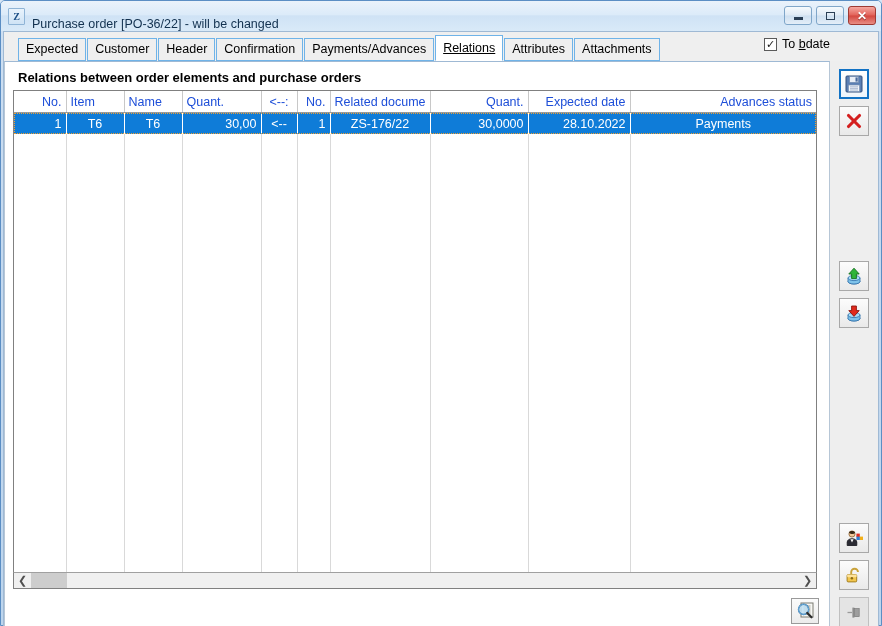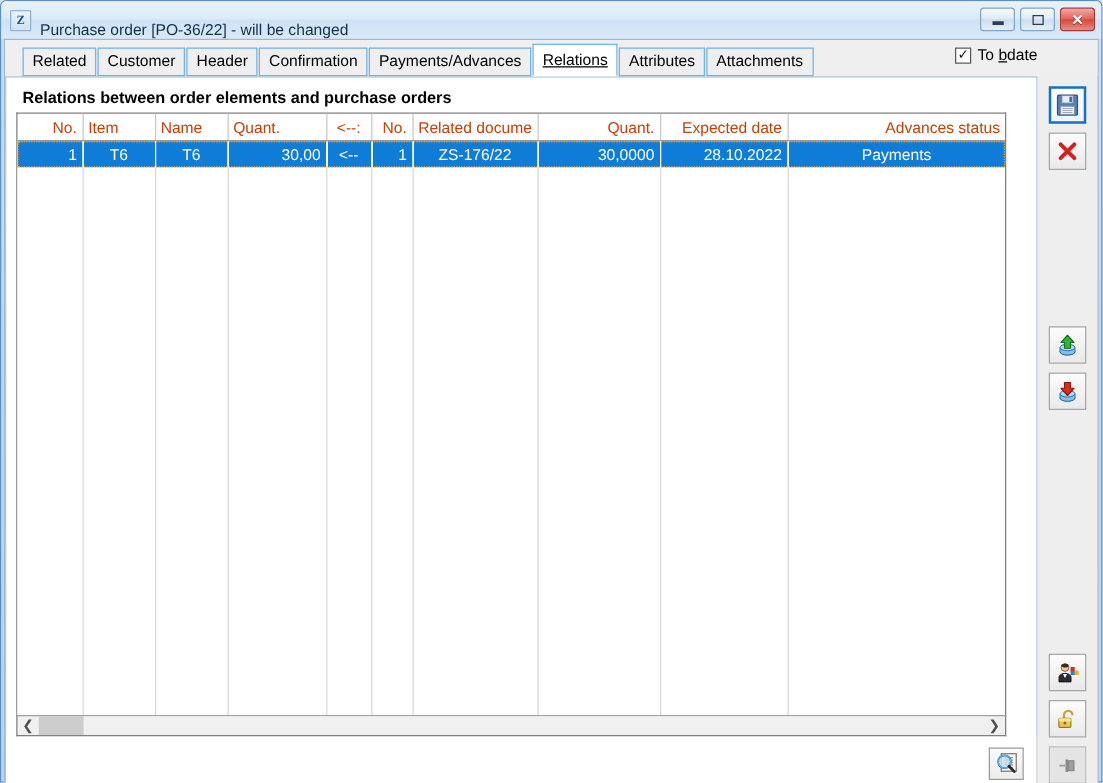--- a/index.html
+++ b/index.html
@@ -116,21 +116,21 @@
     background:#ffffff;
     border:1px solid #b6c6d6;
     border-top-color:#9fb9d4;
     margin:0;
     display:flex;flex-direction:column;
     box-sizing:border-box;
   }
 
   .groupbox{
     flex:1 1 auto;display:flex;flex-direction:column;min-height:0;
-    padding:6px 24px 0 8px;
+    padding:6px 12px 0 8px;
   }
   .group-title{
     font-size:13px;font-weight:bold;color:#000;
     padding:2px 0 5px 5px;
     white-space:nowrap;
   }
 
   .gridwrap{
     flex:1 1 auto;min-height:0;display:flex;flex-direction:column;
     border:1px solid #808080;
@@ -143,21 +143,21 @@
     border-collapse:collapse;table-layout:fixed;width:100%;
     font-size:12.5px;
   }
   table.grid th{
     font-weight:normal;
     background:#ffffff;
     border-right:1px solid #c8c8c8;
     border-bottom:1px solid #9a9a9a;
     height:21px;
     padding:0 4px;
-    color:#c2410c;
+    color:#1d4ed8;
     overflow:hidden;white-space:nowrap;
     text-overflow:clip;
   }
   table.grid th.r{text-align:right;}
   table.grid th.l{text-align:left;}
   table.grid th.c{text-align:center;}
   table.grid th:last-child{border-right:none;}
 
   tr.datarow td{
     height:21px;padding:0 4px;
@@ -261,21 +261,21 @@
       <div class="win-btn close">
           <span class="x">✕</span>
         </div>
     </div>
   </div>
 
   <div class="client">
 
     <div class="tabstrip">
       <div class="tab">
-          <span>Related</span>
+          <span>Expected</span>
         </div>
       <div class="tab">
           <span>Customer</span>
         </div>
       <div class="tab">
           <span>Header</span>
         </div>
       <div class="tab">
           <span>Confirmation</span>
         </div>

